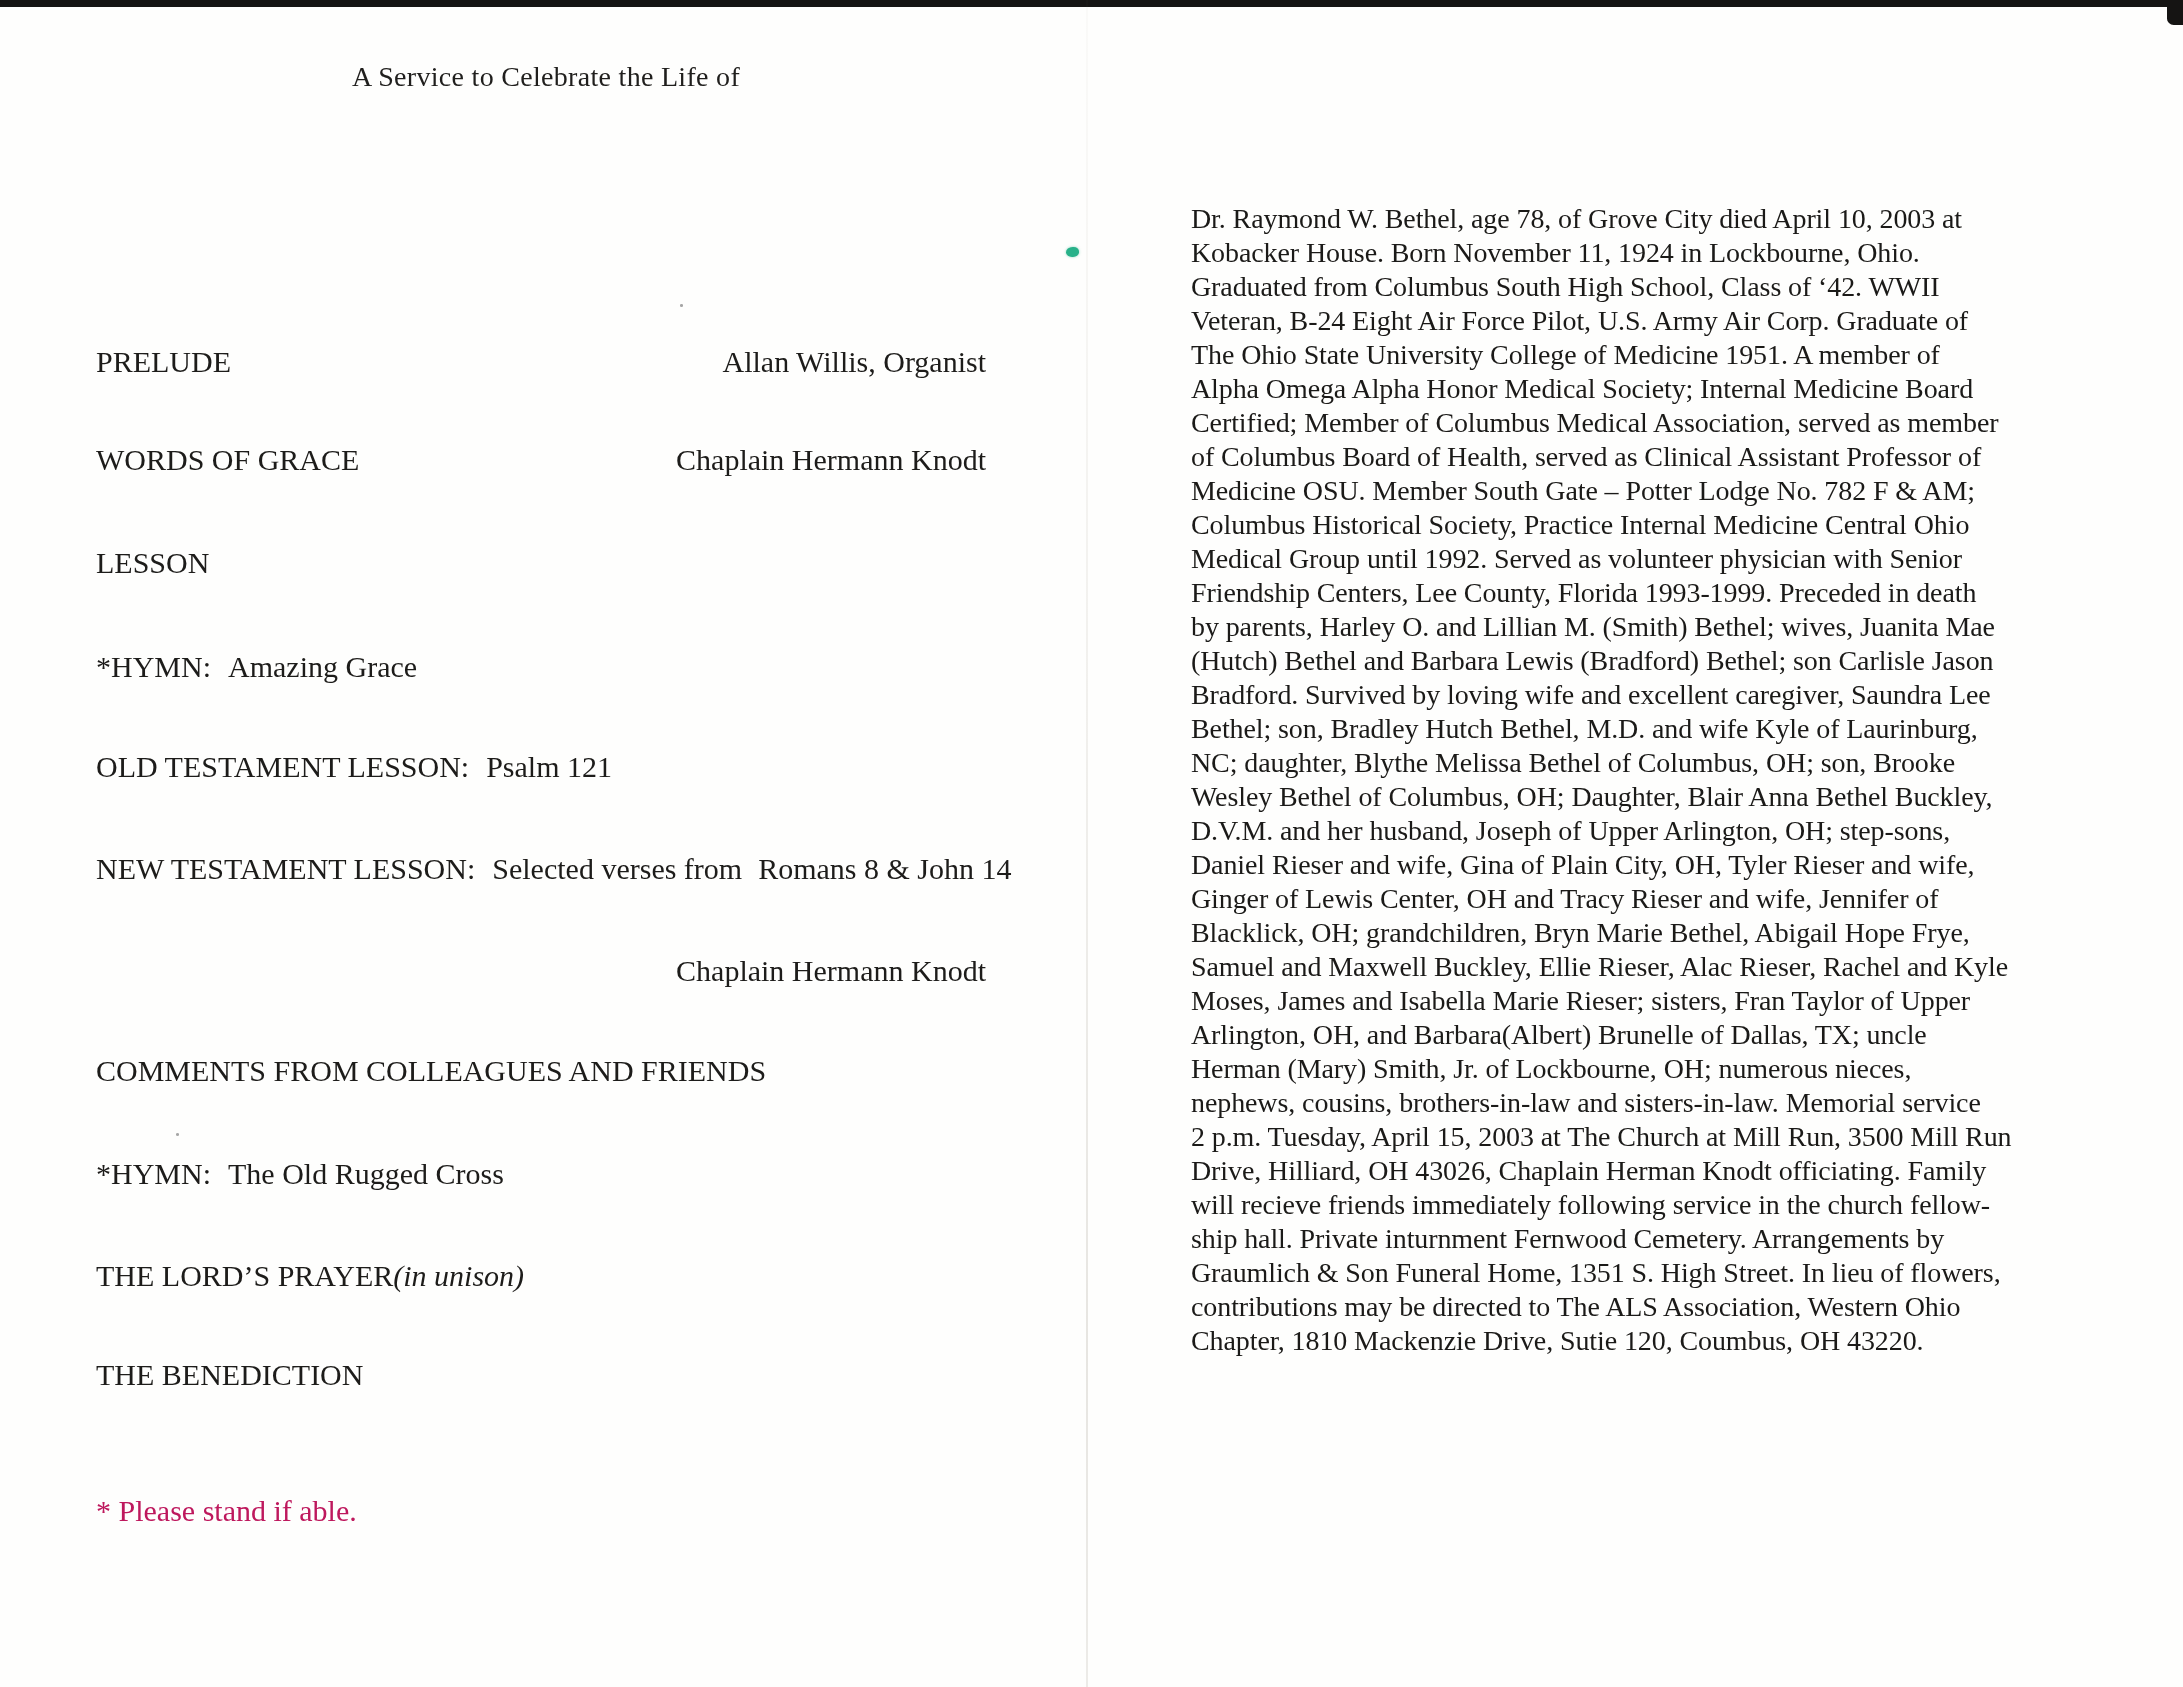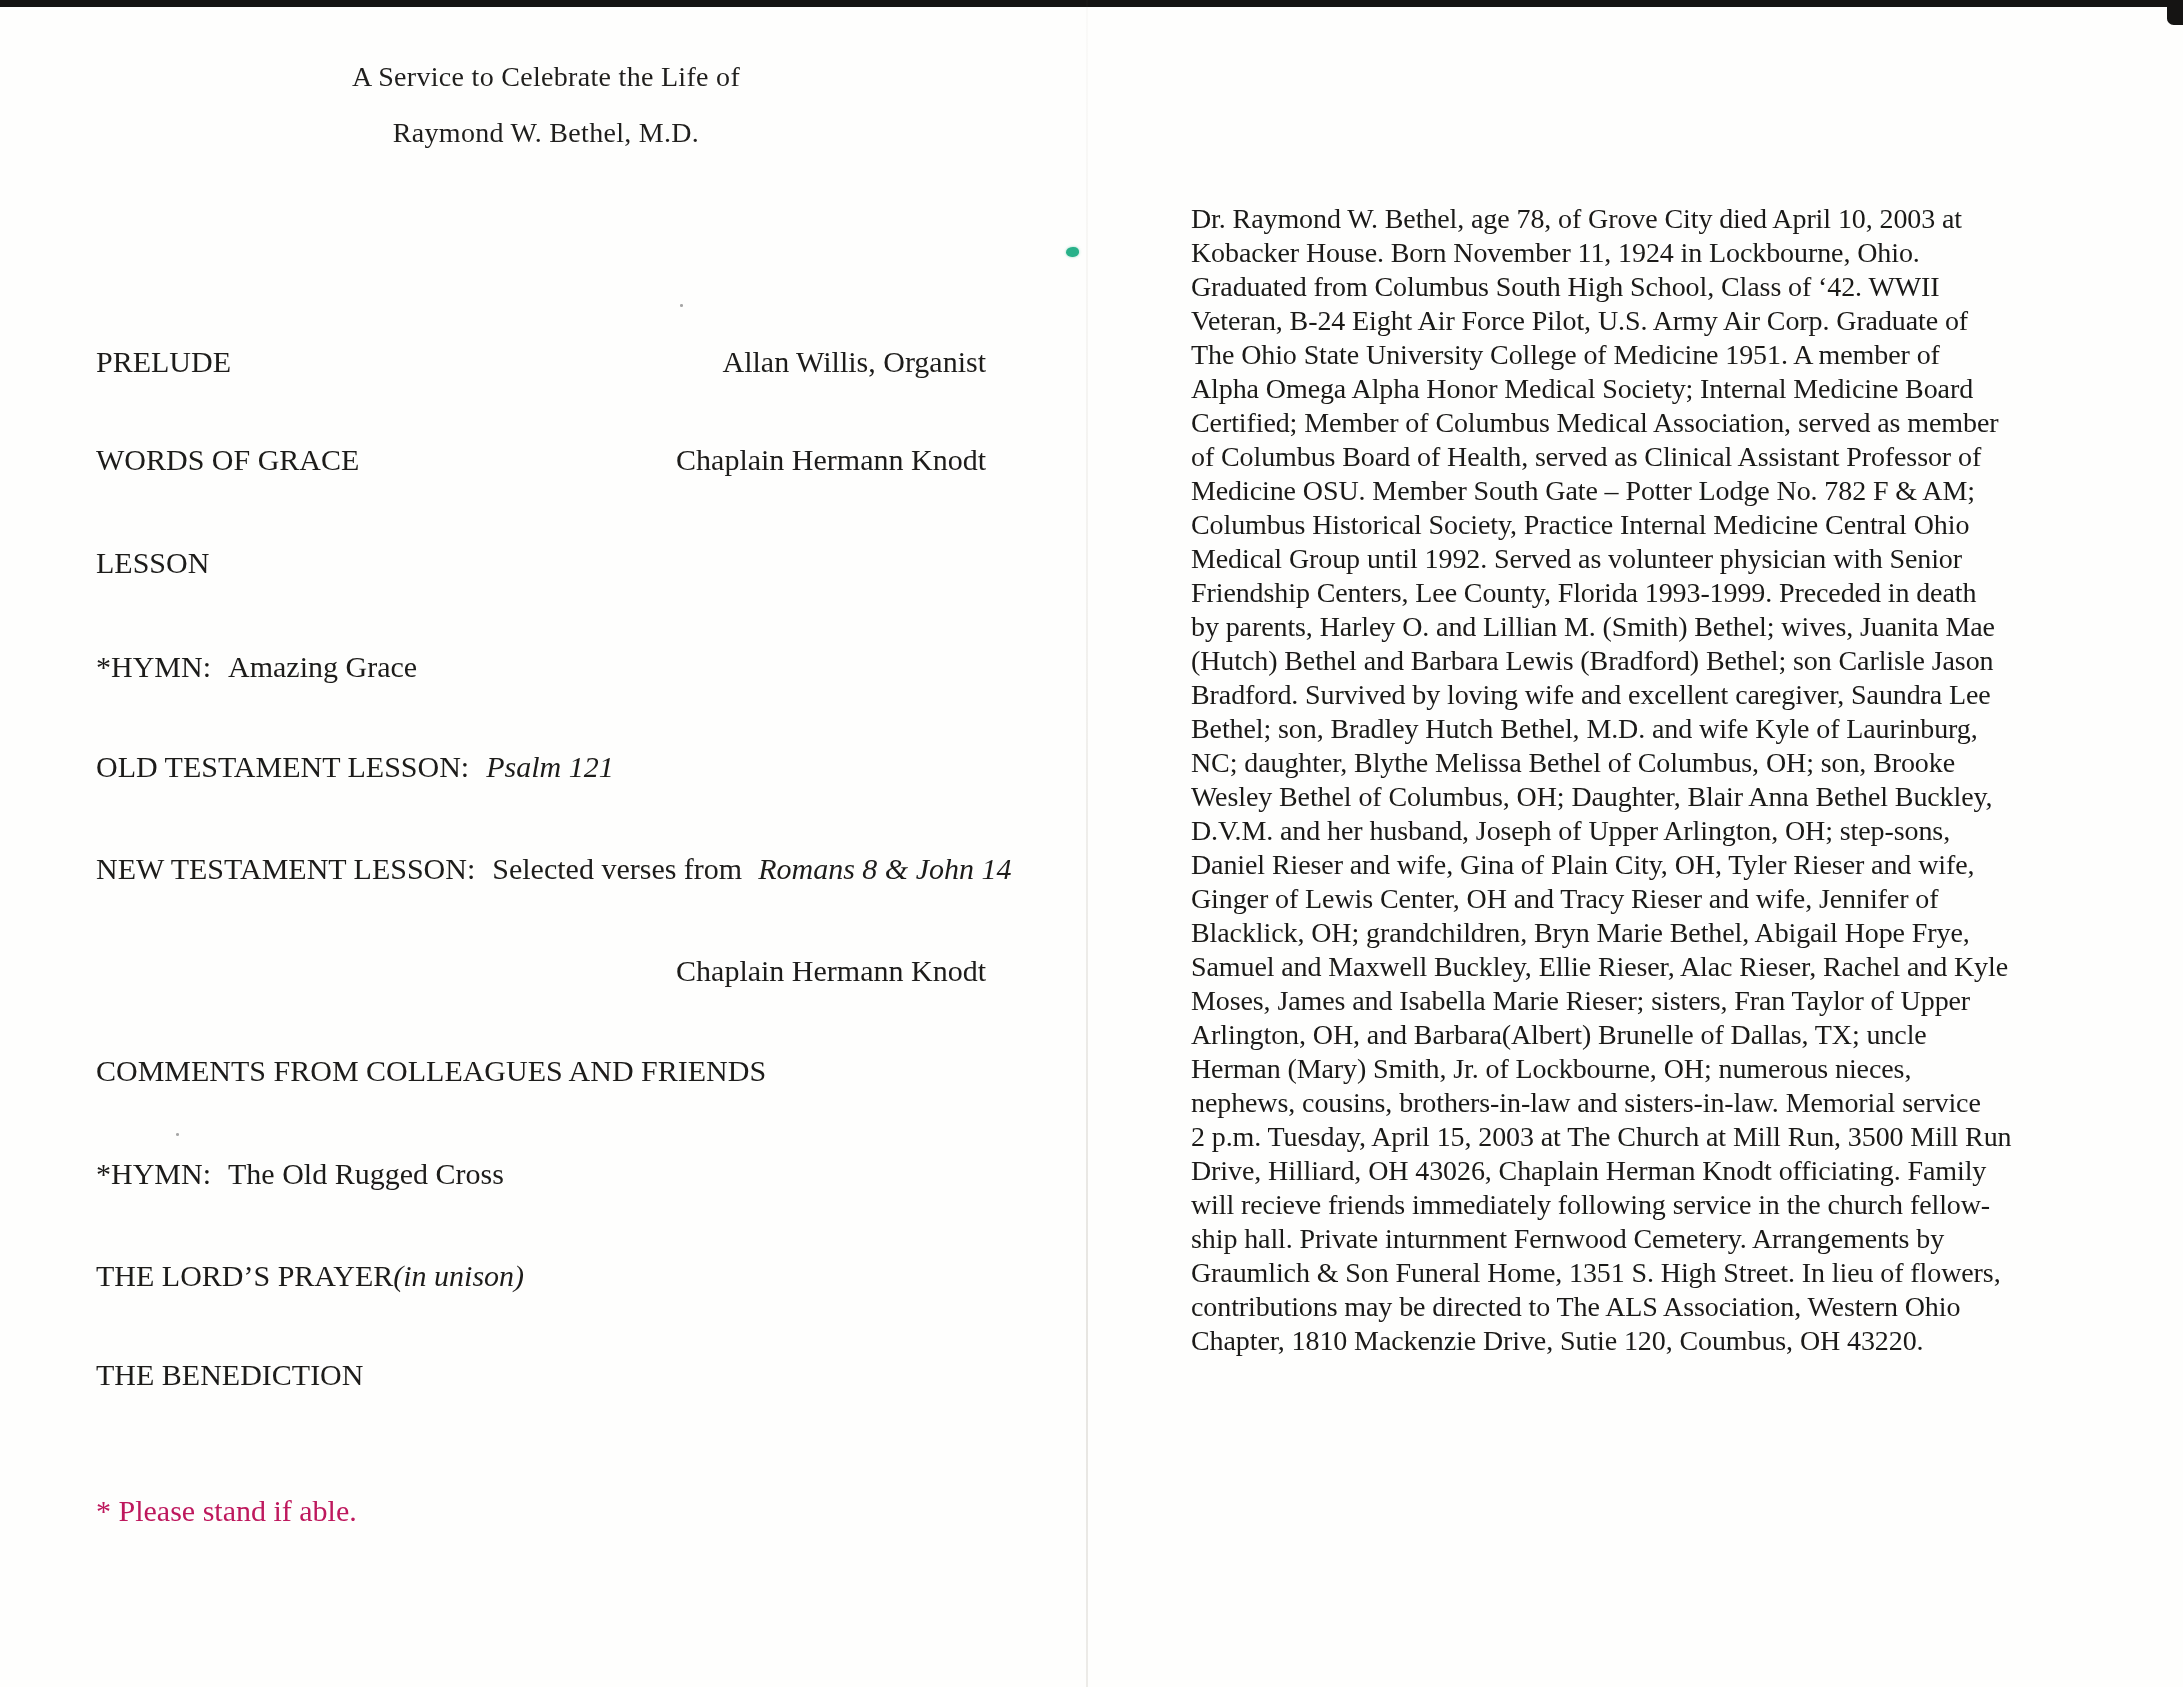--- a/index.html
+++ b/index.html
@@ -69,21 +69,21 @@
     font-size: 30px;
     line-height: 33px;
     color: #1d1c1a;
     white-space: nowrap;
   }
   .service-row .right-name {
     float: right;
   }
   .service-row .item-value { margin-left: 17px; }
   .service-row .item-value-follow { margin-left: 16px; }
-  .service-row .italic { font-style: italic; }
+  .service-row .italic { }
   .service-row .unison-note { font-style: italic; }
   .row-prelude        { top: 345px; }
   .row-words-of-grace { top: 443px; }
   .row-prayer         { top: 546px; }
   .row-hymn-1         { top: 650px; }
   .row-old-testament  { top: 750px; }
   .row-new-testament  { top: 852px; }
   .row-tribute        { top: 954px; }
   .row-comments       { top: 1054px; }
   .row-hymn-2         { top: 1157px; }
@@ -114,21 +114,20 @@
 
 <div class="scan-top-bar"></div>
 <div class="scan-corner-notch"></div>
 <div class="fold-line"></div>
 <div class="ink-dot"></div>
 <div class="speck speck-1"></div>
 <div class="speck speck-2"></div>
 
 <div class="program-title">
   <div>A Service to Celebrate the Life of</div>
-  <div>Raymond W. Bethel, M.D.</div>
 </div>
 
 <div class="service-row row-prelude">
   <span class="right-name">Allan Willis, Organist</span>
   <span>PRELUDE</span>
 </div>
 
 <div class="service-row row-words-of-grace">
   <span class="right-name">Chaplain Hermann Knodt</span>
   <span>WORDS OF GRACE</span>

